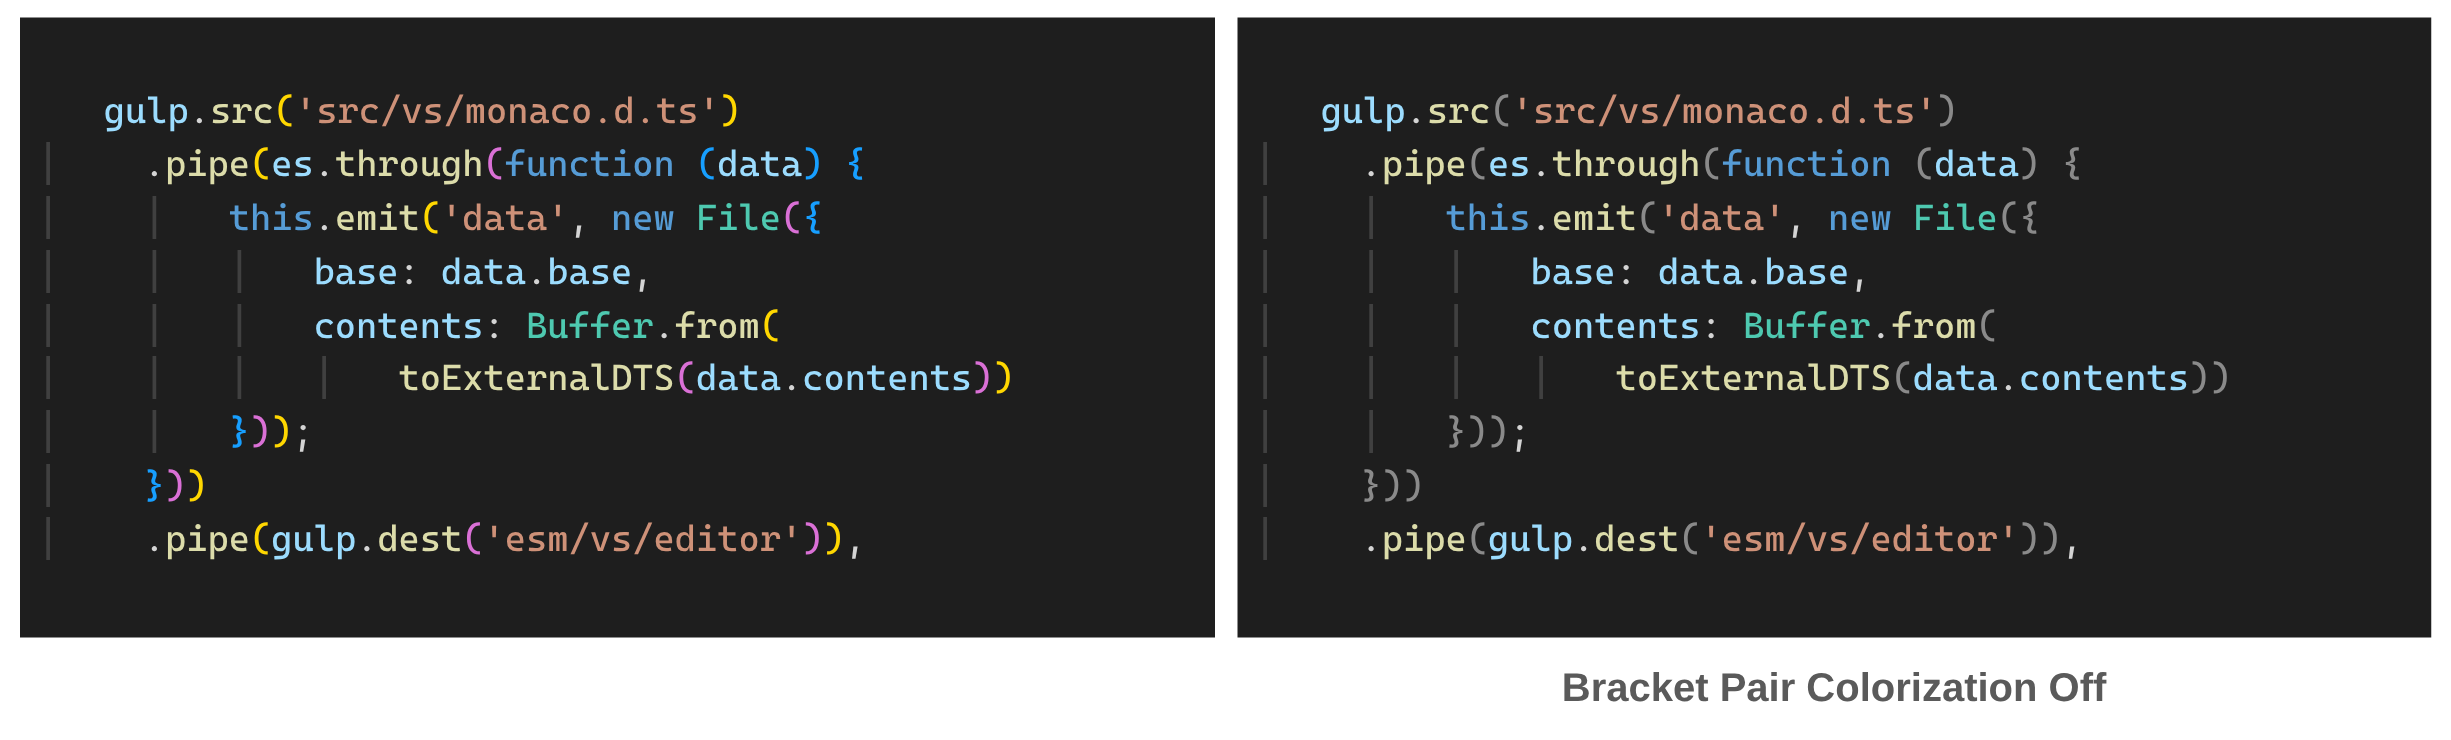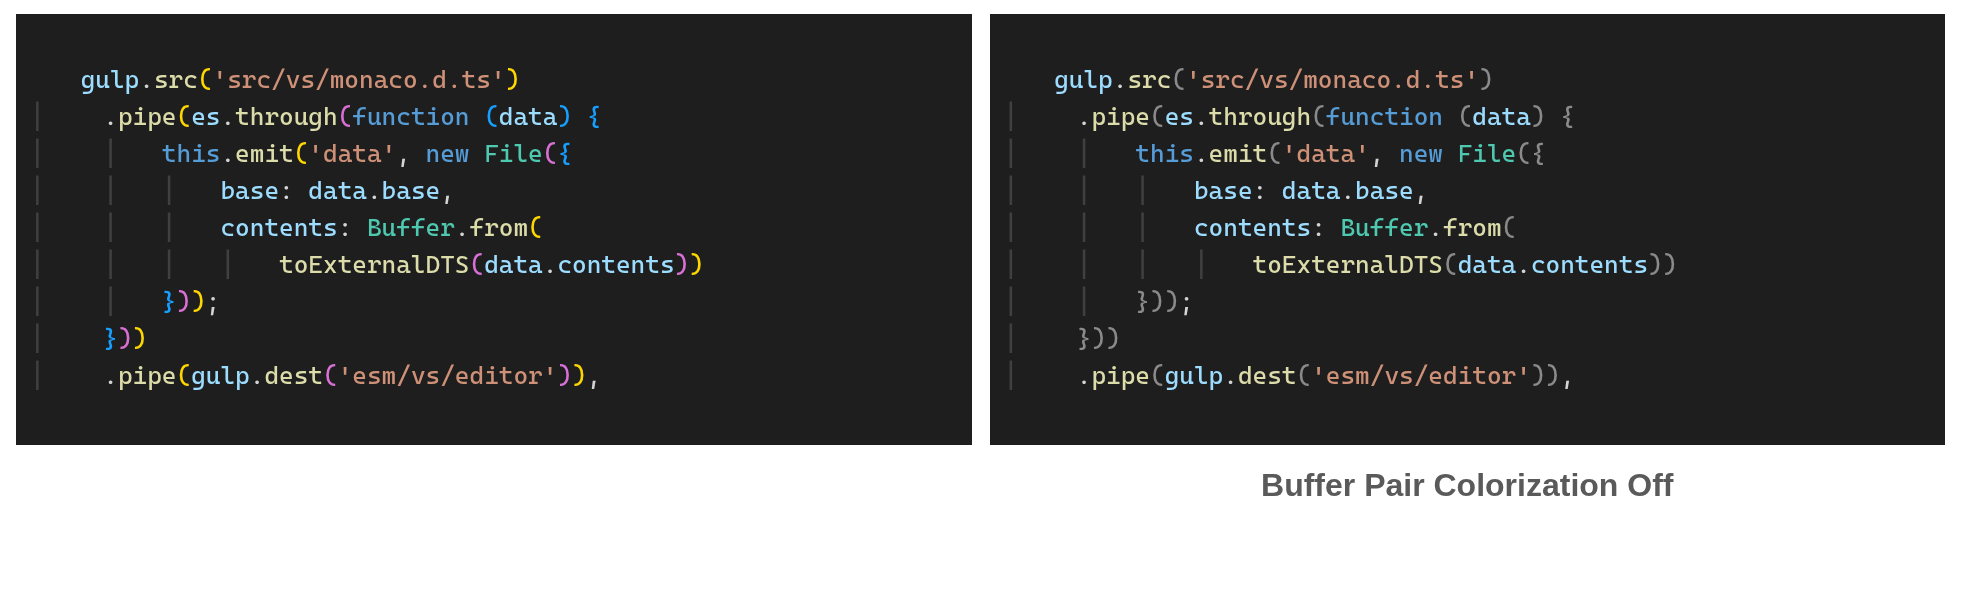--- a/index.html
+++ b/index.html
@@ -19,21 +19,21 @@
   .panel {
     flex: 1 1 0;
     display: flex;
     flex-direction: column;
   }
   .code-box {
     background: #1e1e1e;
     padding: 10px 14px 14px 14px;
     color: #d4d4d4;
     font-family: 'Cascadia Code', 'Fira Code', Consolas, 'Courier New', monospace;
-    font-size: 25px;
+    font-size: 29px;
     line-height: 1.48;
     white-space: pre;
     overflow: hidden;
     position: relative;
   }
   .caption {
     text-align: center;
     font-size: 32px;
     font-weight: 600;
     color: #5a5a5a;
@@ -92,16 +92,16 @@
 <span class="line"><span class="ind"> </span><span class="tk-obj">gulp</span><span class="tk-dot">.</span><span class="tk-method">src</span><span class="br">(</span><span class="tk-string">'src/vs/monaco.d.ts'</span><span class="br">)</span>
 <span class="ind">│    </span><span class="tk-dot">.</span><span class="tk-method">pipe</span><span class="br">(</span><span class="tk-obj">es</span><span class="tk-dot">.</span><span class="tk-method">through</span><span class="br">(</span><span class="tk-kw">function</span> <span class="br">(</span><span class="tk-var">data</span><span class="br">)</span> <span class="br">{</span>
 <span class="ind">│    │   </span><span class="tk-this">this</span><span class="tk-dot">.</span><span class="tk-method">emit</span><span class="br">(</span><span class="tk-string">'data'</span><span class="tk-punc">,</span> <span class="tk-kw">new</span> <span class="tk-class">File</span><span class="br">(</span><span class="br">{</span>
 <span class="ind">│    │   │   </span><span class="tk-prop">base</span><span class="tk-punc">:</span> <span class="tk-var">data</span><span class="tk-dot">.</span><span class="tk-prop">base</span><span class="tk-punc">,</span>
 <span class="ind">│    │   │   </span><span class="tk-prop">contents</span><span class="tk-punc">:</span> <span class="tk-class">Buffer</span><span class="tk-dot">.</span><span class="tk-method">from</span><span class="br">(</span>
 <span class="ind">│    │   │   │   </span><span class="tk-id">toExternalDTS</span><span class="br">(</span><span class="tk-var">data</span><span class="tk-dot">.</span><span class="tk-prop">contents</span><span class="br">)</span><span class="br">)</span>
 <span class="ind">│    │   </span><span class="br">}</span><span class="br">)</span><span class="br">)</span><span class="tk-punc">;</span>
 <span class="ind">│    </span><span class="br">}</span><span class="br">)</span><span class="br">)</span>
 <span class="ind">│    </span><span class="tk-dot">.</span><span class="tk-method">pipe</span><span class="br">(</span><span class="tk-obj">gulp</span><span class="tk-dot">.</span><span class="tk-method">dest</span><span class="br">(</span><span class="tk-string">'esm/vs/editor'</span><span class="br">)</span><span class="br">)</span><span class="tk-punc">,</span></span>
     </div>
-    <div class="caption">Buffer Pair Colorization Off</div>
+    <div class="caption">Bracket Pair Colorization Off</div>
   </div>
 
 </div>
 
 </body></html>

